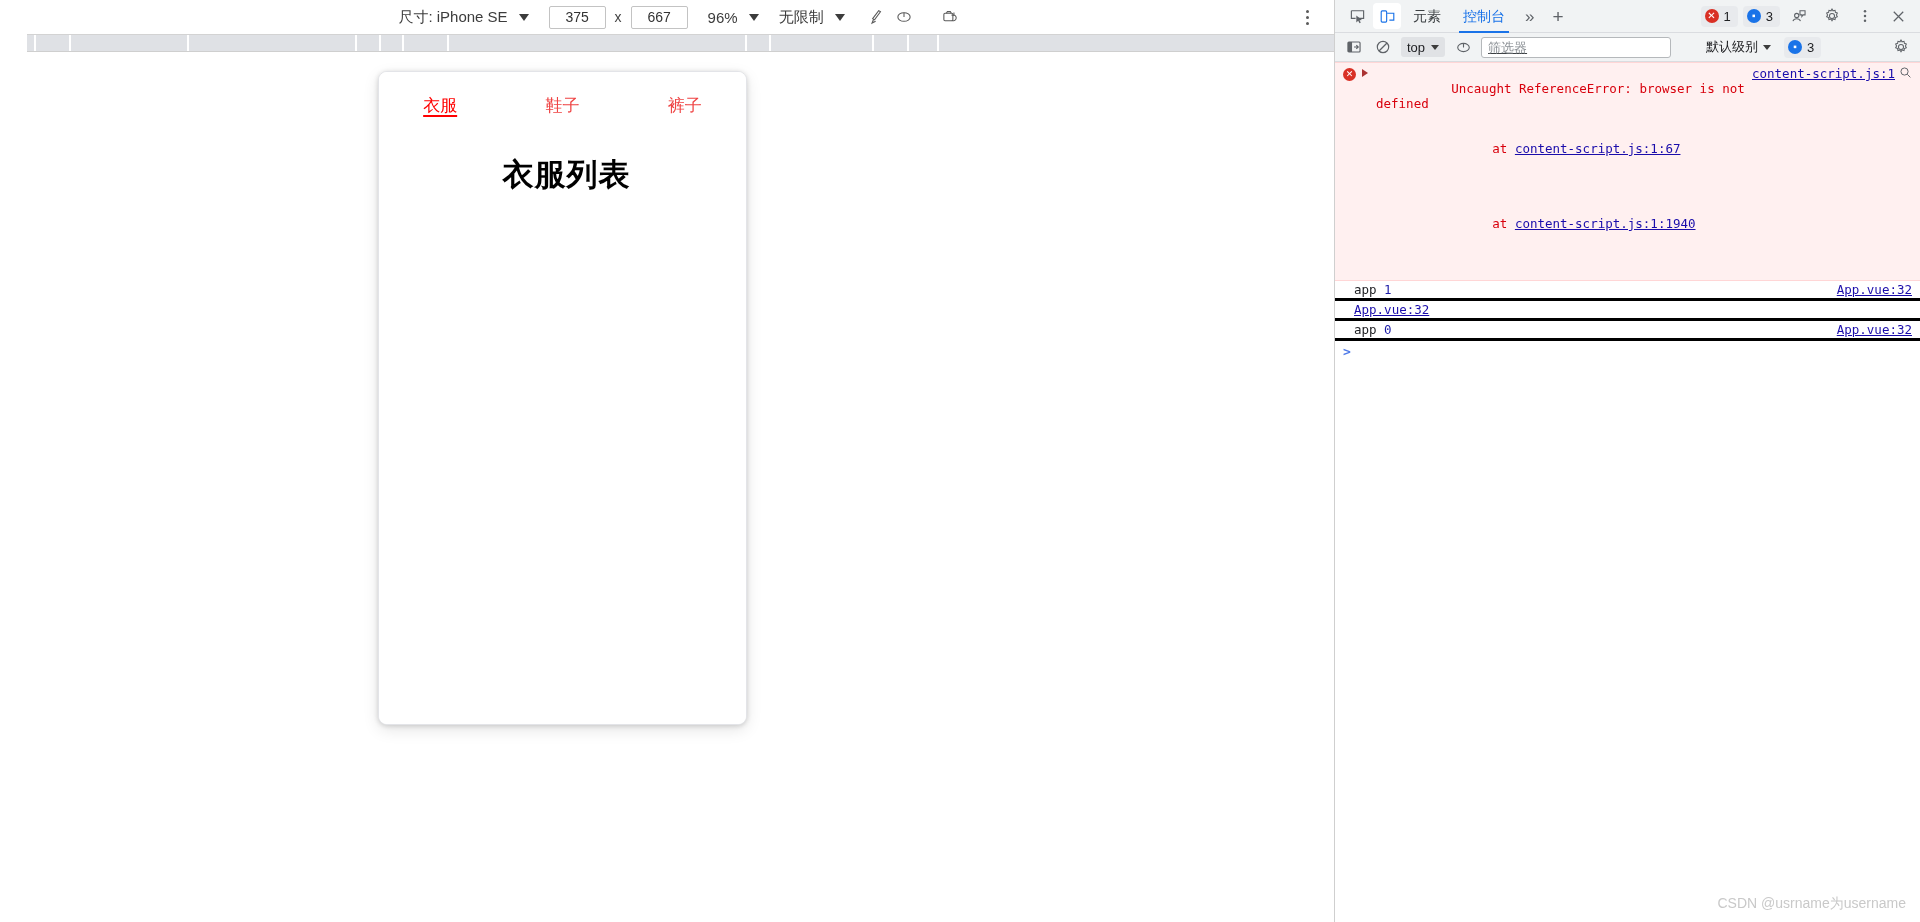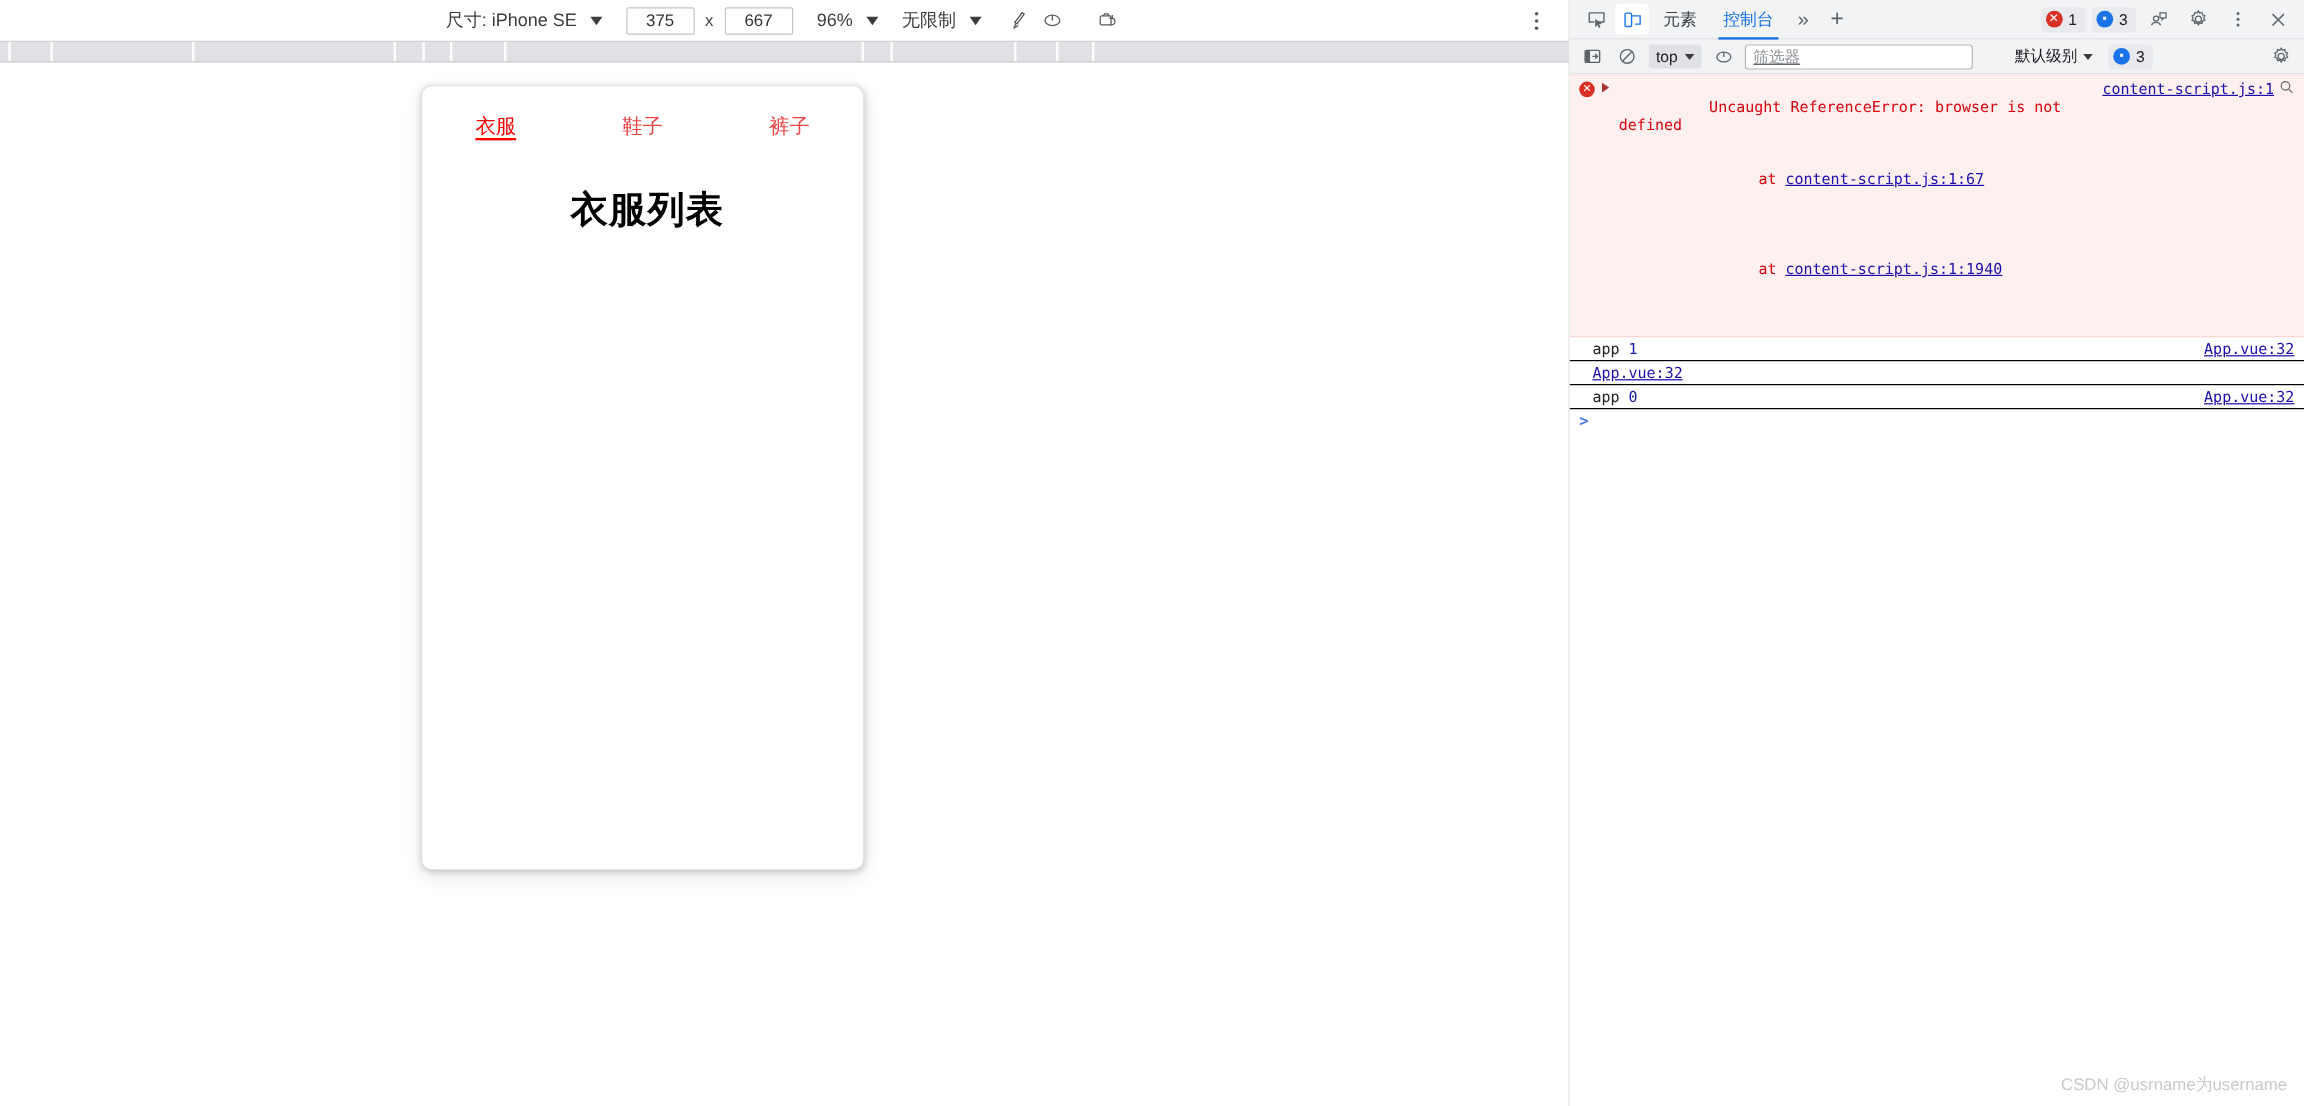--- a/index.html
+++ b/index.html
@@ -3,21 +3,21 @@
 <meta charset="utf-8">
 <style>
   * { box-sizing: border-box; margin: 0; padding: 0; }
   html, body {
     width: 1920px; height: 922px;
     font-family: "Liberation Sans", sans-serif;
     background: #ffffff;
     overflow: hidden;
   }
 
-  #app-root { position: relative; width: 1920px; height: 864px; display: flex; }
+  #app-root { position: relative; width: 1920px; height: 864px; display: flex; padding-left: 27px; }
 
   
   #device-pane {
     width: 1308px; height: 922px;
     position: relative;
     background: #ffffff;
     border-right: 1px solid #cfcfcf;
     flex: 0 0 1308px;
   }
 
@@ -298,21 +298,21 @@
     flex: 0 0 auto;
     display: flex; align-items: flex-start; gap: 4px;
     padding-top: 0px;
   }
   .magnifier { color: #5f6368; font-size: 12px; }
 
   .console-row {
     display: flex;
     align-items: center;
     padding: 2px 8px 2px 19px;
-    border-bottom: 1px solid #000000;
+    border-bottom: 3px solid #000000;
     height: 20px;
     color: #202124;
   }
   .console-row .msg-text { flex: 1 1 auto; }
   .console-row .num { color: #1a1aa6; }
   .console-prompt {
     display: flex; align-items: center;
     padding: 3px 8px 3px 8px;
     color: #6a7ae0;
     font-size: 13px;

